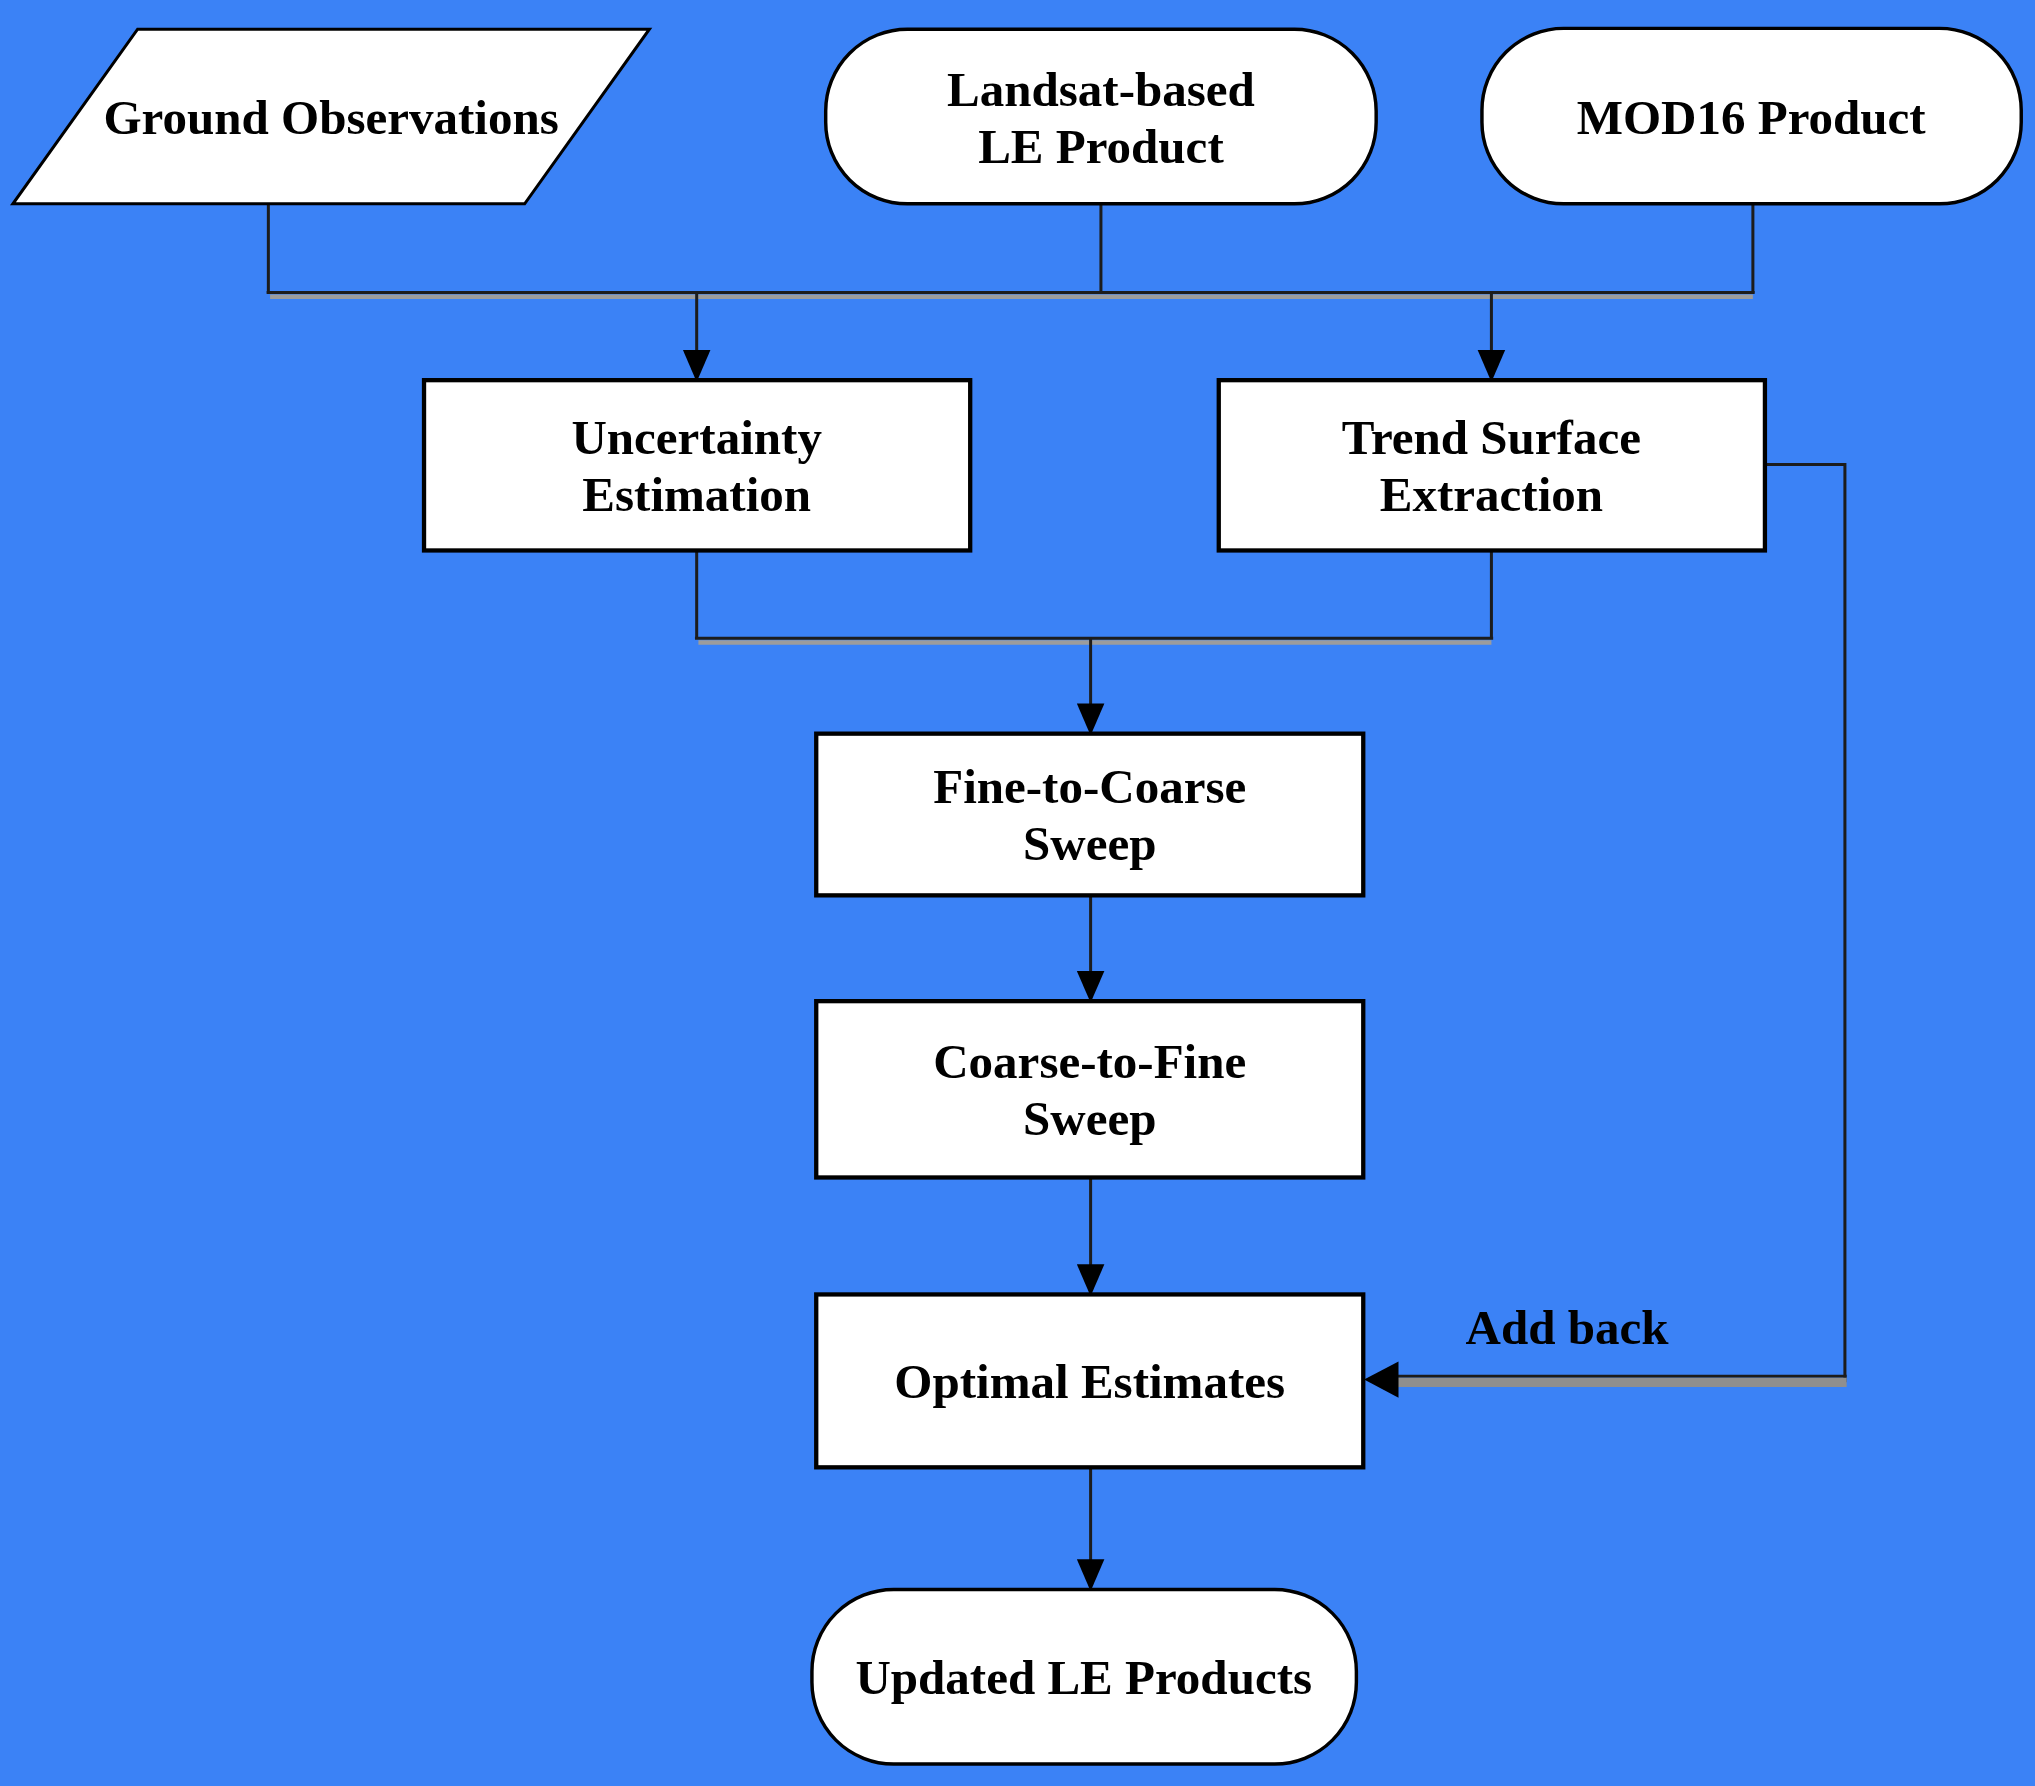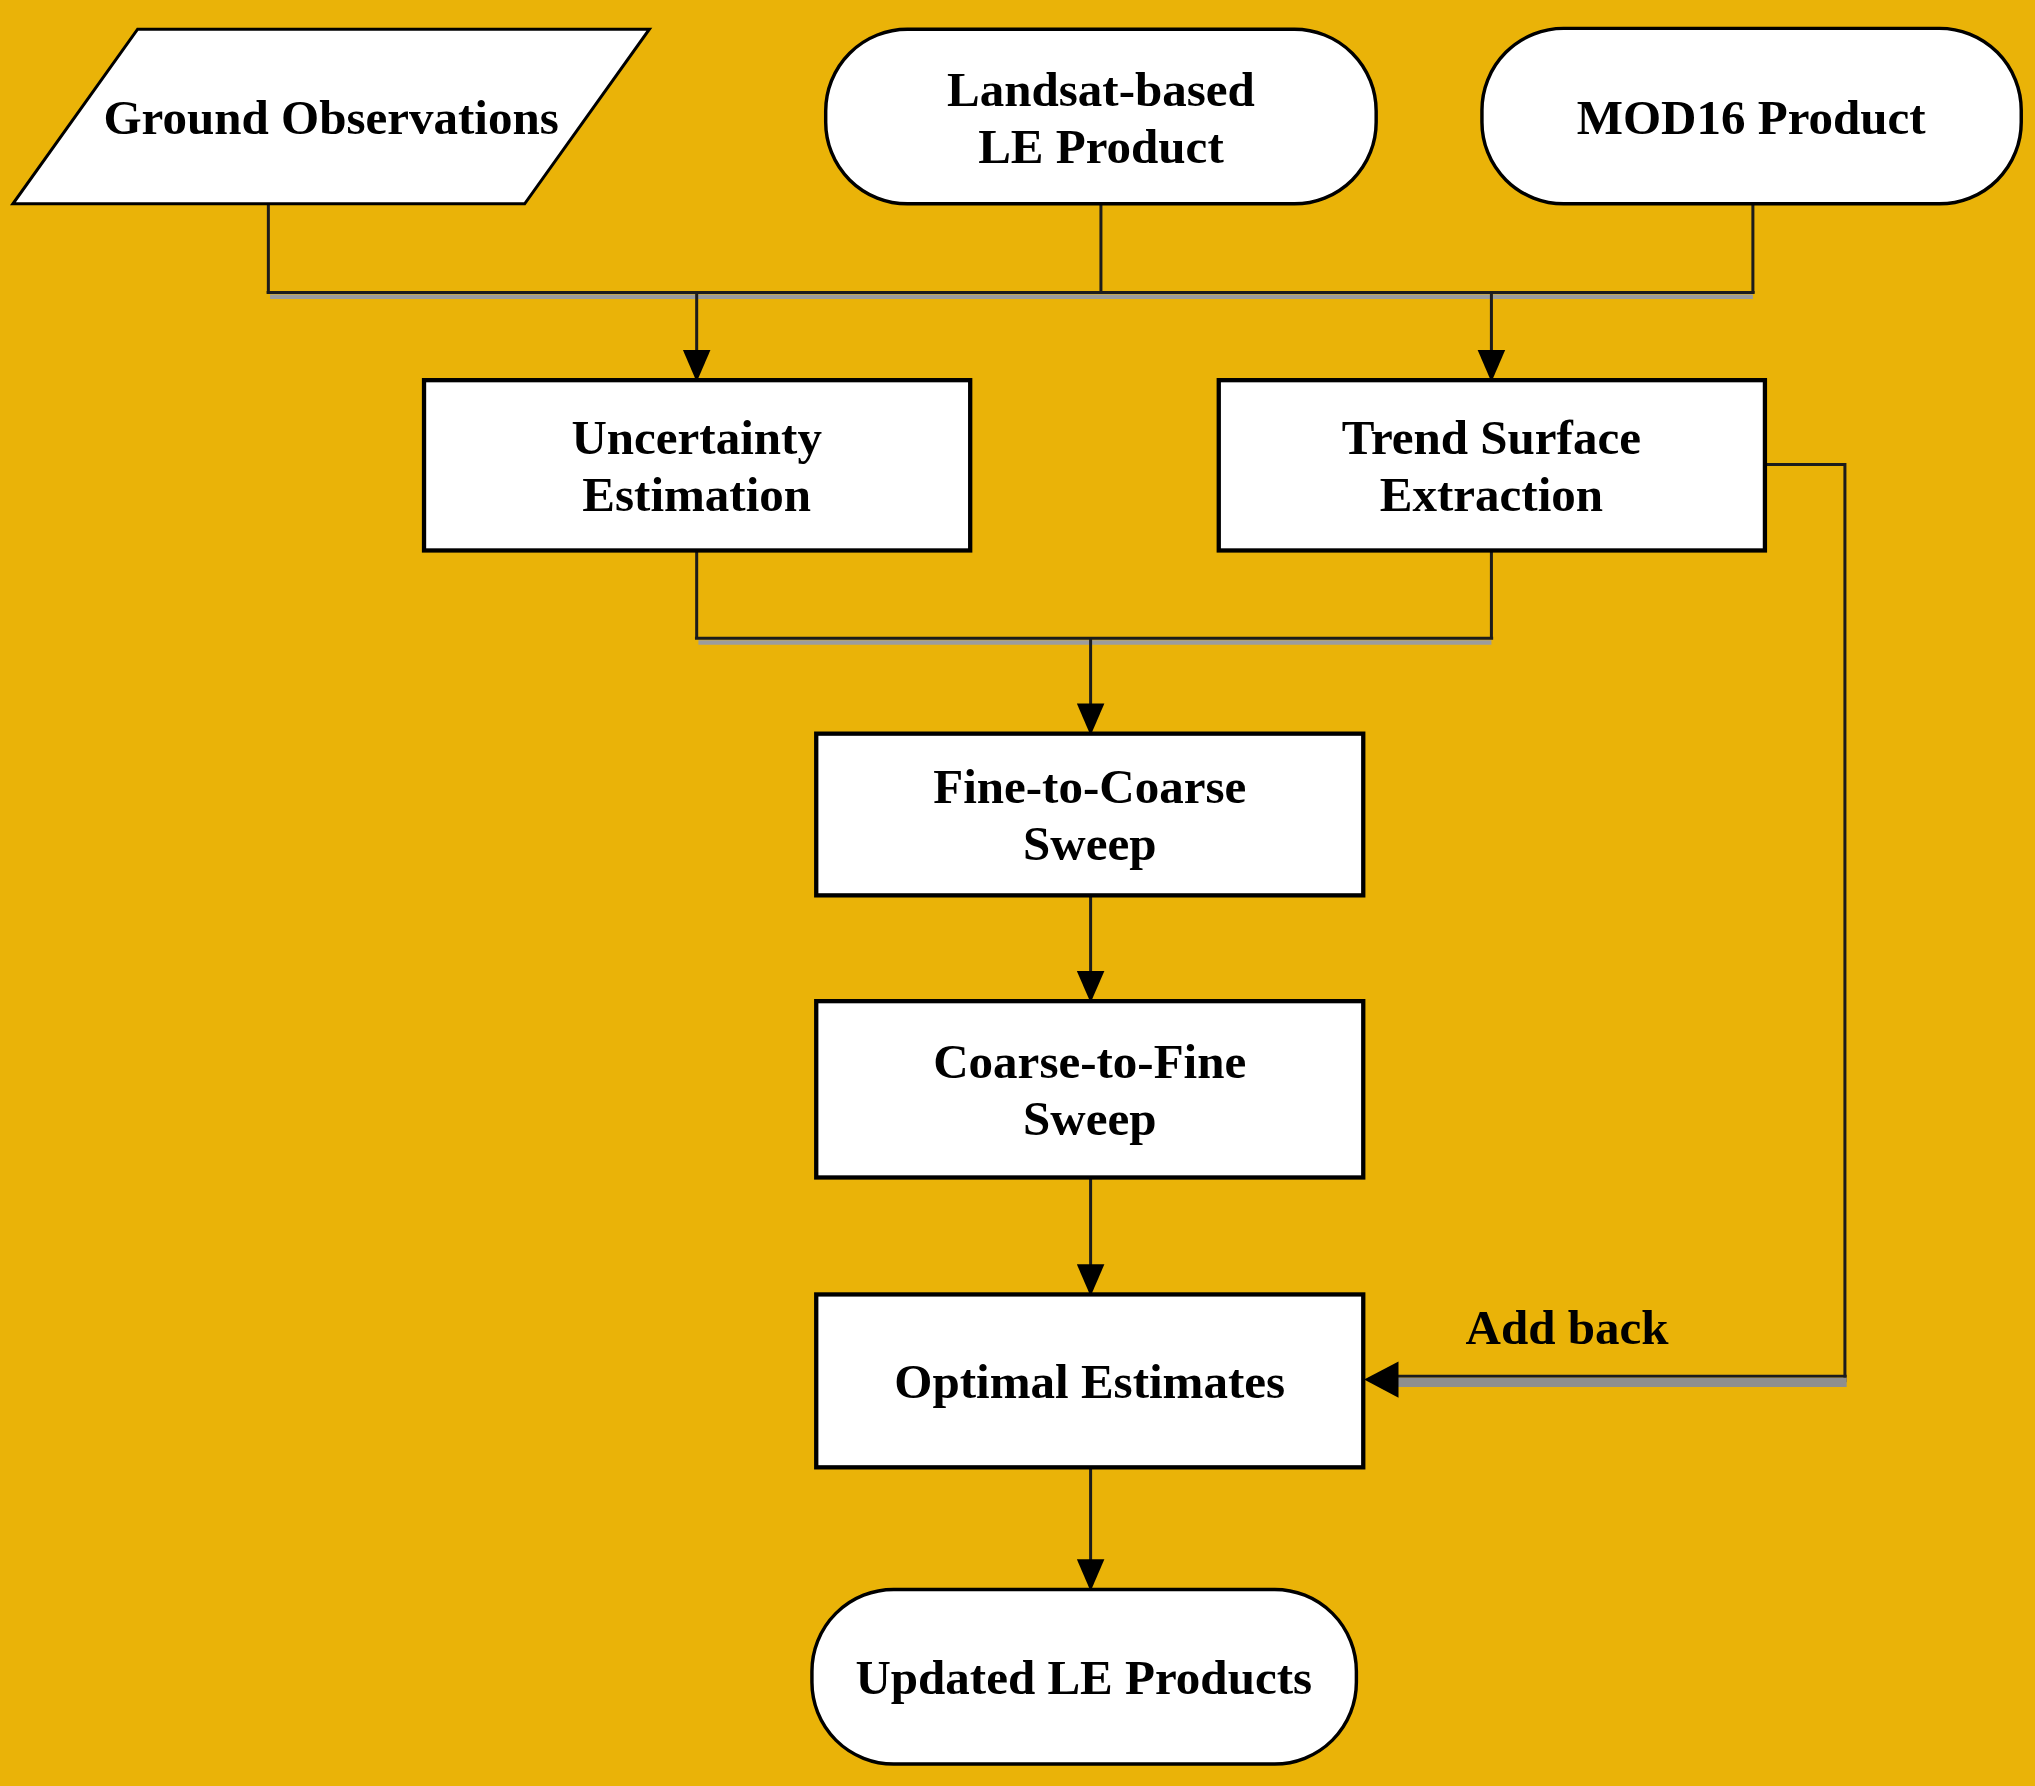--- a/index.html
+++ b/index.html
@@ -3,21 +3,21 @@
 <meta charset="utf-8">
 <style>
   html, body {
     margin: 0;
     padding: 0;
     background: #ffffff;
   }
   .canvas {
     width: 2036px;
     max-width: 100%;
-    background: #eab308;
+    background: #3b82f6;
   }
   .canvas svg {
     display: block;
     width: 100%;
     height: auto;
   }
   svg text {
     font-family: "Liberation Serif", "DejaVu Serif", serif;
     font-weight: bold;
     font-size: 57px;

